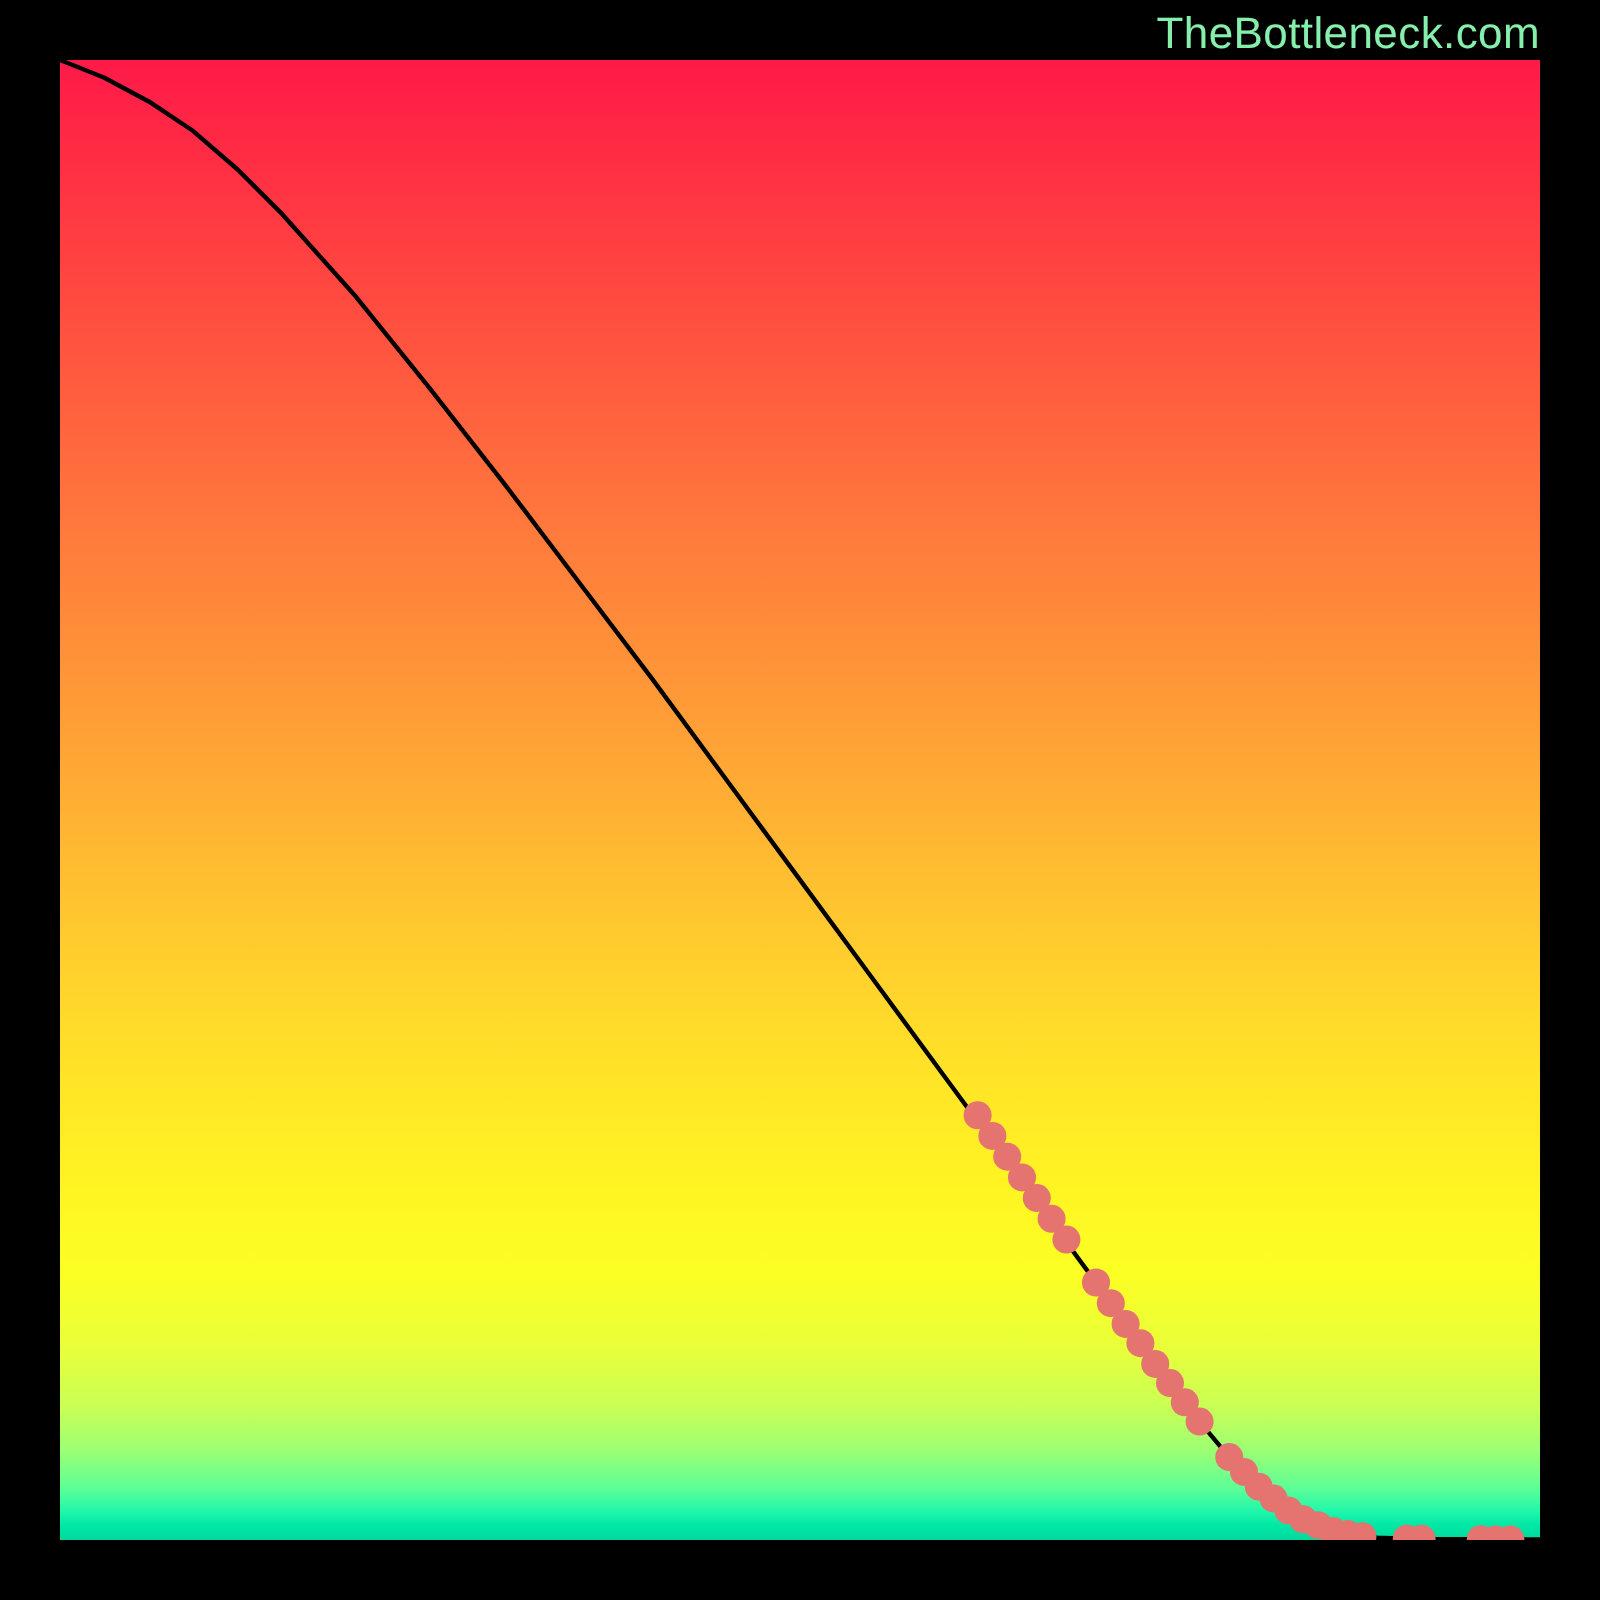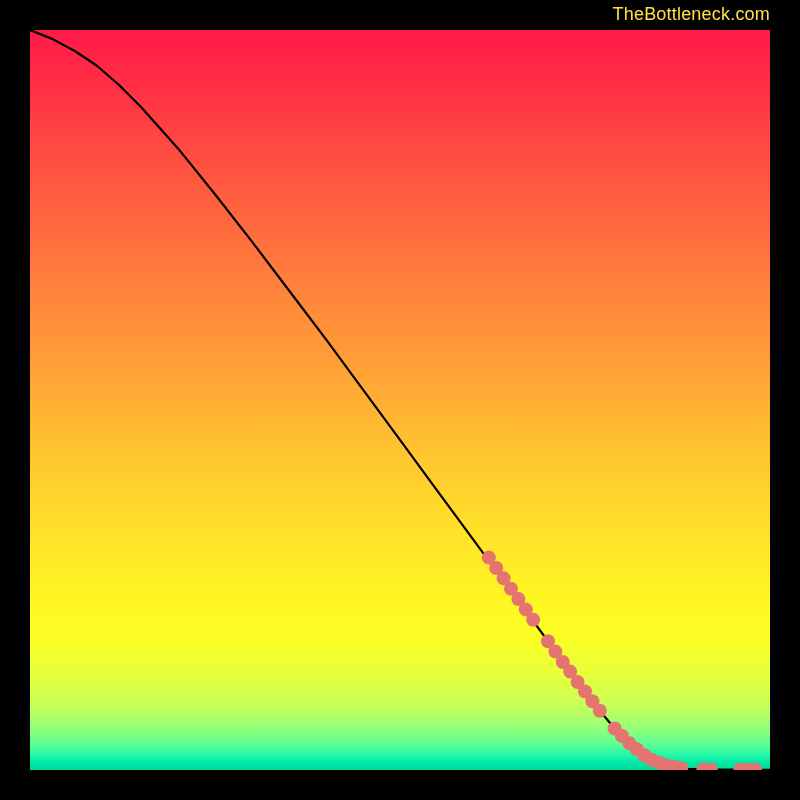--- a/index.html
+++ b/index.html
@@ -40,22 +40,22 @@
       #5dff97 96.5%,
       #23f7aa 98%,
       #00e8a6 99%,
       #00d99c 100%
     );
   }
   .watermark {
     position: absolute;
     top: 4px;
     right: 30px;
-    color: #fde047;
-    font-size: 18px;
+    color: #86efac;
+    font-size: 22px;
     font-weight: 400;
     letter-spacing: 0.2px;
     user-select: none;
   }
   svg.overlay {
     position: absolute;
     left: 0;
     top: 0;
     width: 740px;
     height: 740px;

